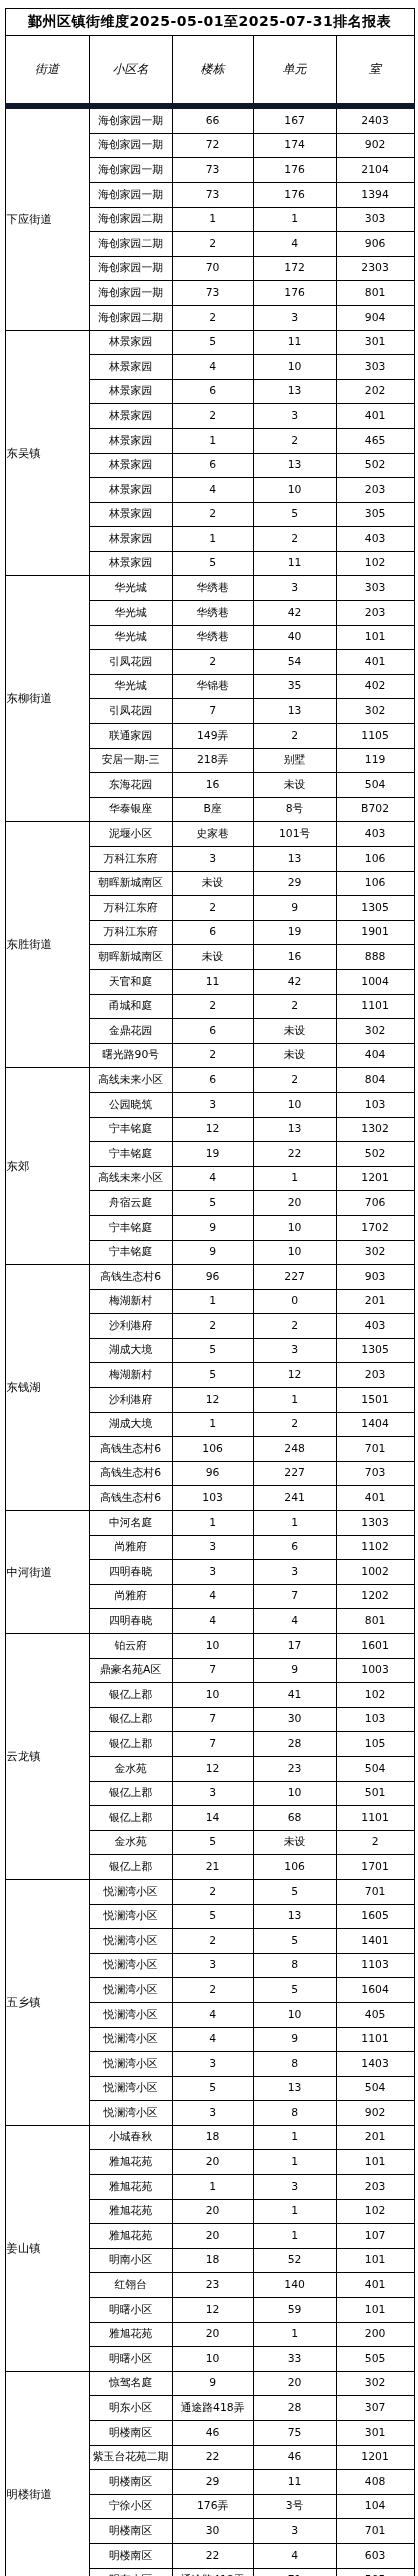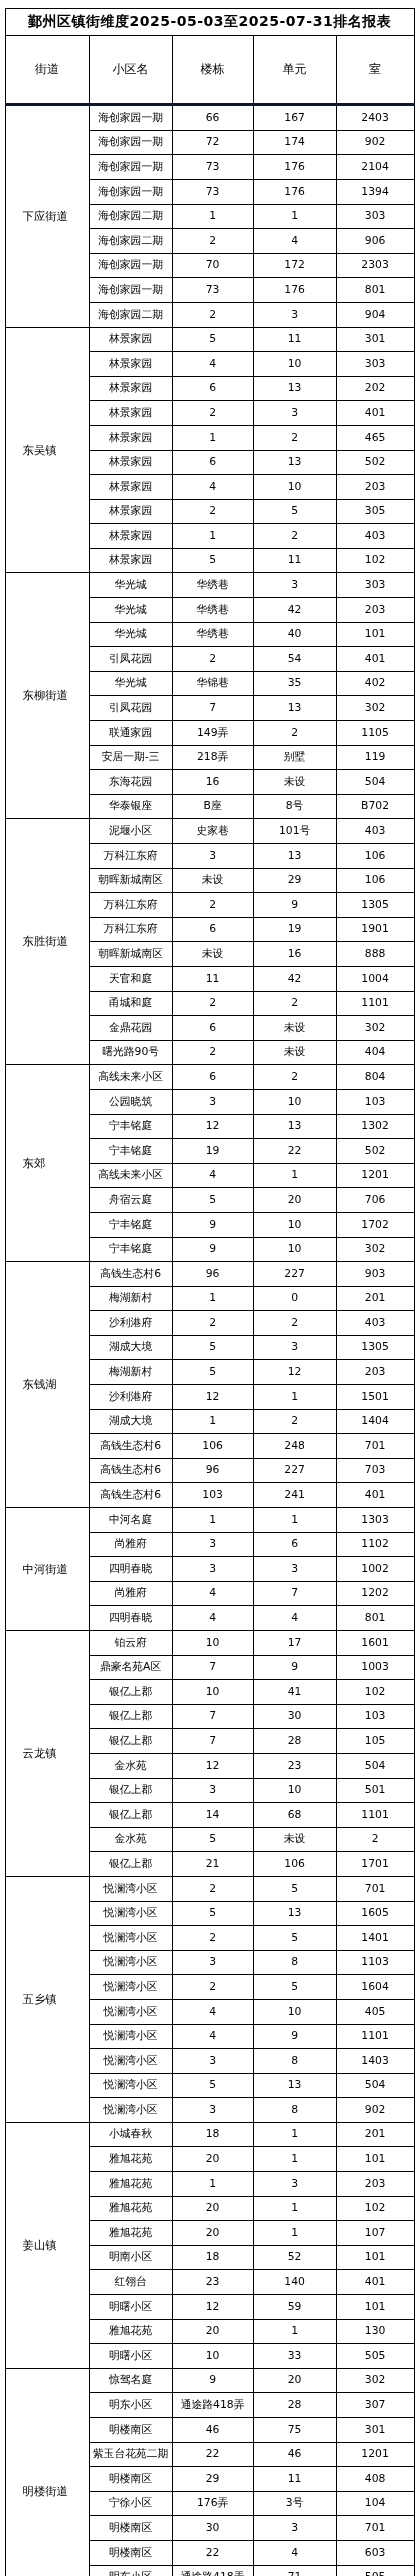--- a/index.html
+++ b/index.html
@@ -30,55 +30,56 @@
     font-size:14px;
     font-weight:bold;
     letter-spacing:0.5px;
     border-bottom:1px solid #000;
   }
   tr.header-row th{
     height:65px;
     font-size:12px;
     font-weight:normal;
     vertical-align:middle;
-    border-bottom:3px solid #0f172a;
+    border-bottom:6px solid #0f172a;
+    font-style:italic;
   }
   col.c-street{width:84px;}
   col.c-community{width:83px;}
   col.c-building{width:81px;}
   col.c-unit{width:83px;}
   col.c-room{width:78px;}
   tbody td{
     height:21.6px;
     font-size:10.8px;
     line-height:1.15;
   }
   tbody td.street{
     text-align:left;
-    padding-left:17px;
+    padding-left:1px;
     font-size:11.3px;
     border-right:0.5px solid #000;
   }
   tbody tr.section-start td{border-top:1px solid #000;}
 </style>
 </head>
 <body>
 
 <div class="page">
   <table class="report">
     <colgroup>
       <col class="c-street">
       <col class="c-community">
       <col class="c-building">
       <col class="c-unit">
       <col class="c-room">
     </colgroup>
     <thead>
       <tr class="title-row">
-        <th colspan="5">鄞州区镇街维度2025-05-03至2025-07-31排名报表</th>
+        <th colspan="5">鄞州区镇街维度2025-05-01至2025-07-31排名报表</th>
       </tr>
       <tr class="header-row">
         <th>街道</th>
         <th>小区名</th>
         <th>楼栋</th>
         <th>单元</th>
         <th>室</th>
       </tr>
     </thead>
     <tbody id="table-body">
@@ -629,21 +630,21 @@
         <tr>
           <td>明曙小区</td>
           <td>12</td>
           <td>59</td>
           <td>101</td>
         </tr>
         <tr>
           <td>雅旭花苑</td>
           <td>20</td>
           <td>1</td>
-          <td>130</td>
+          <td>200</td>
         </tr>
         <tr>
           <td>明曙小区</td>
           <td>10</td>
           <td>33</td>
           <td>505</td>
         </tr>
         <tr class="section-start">
           <td rowspan="10" class="street">明楼街道</td>
           <td>惊驾名庭</td>

